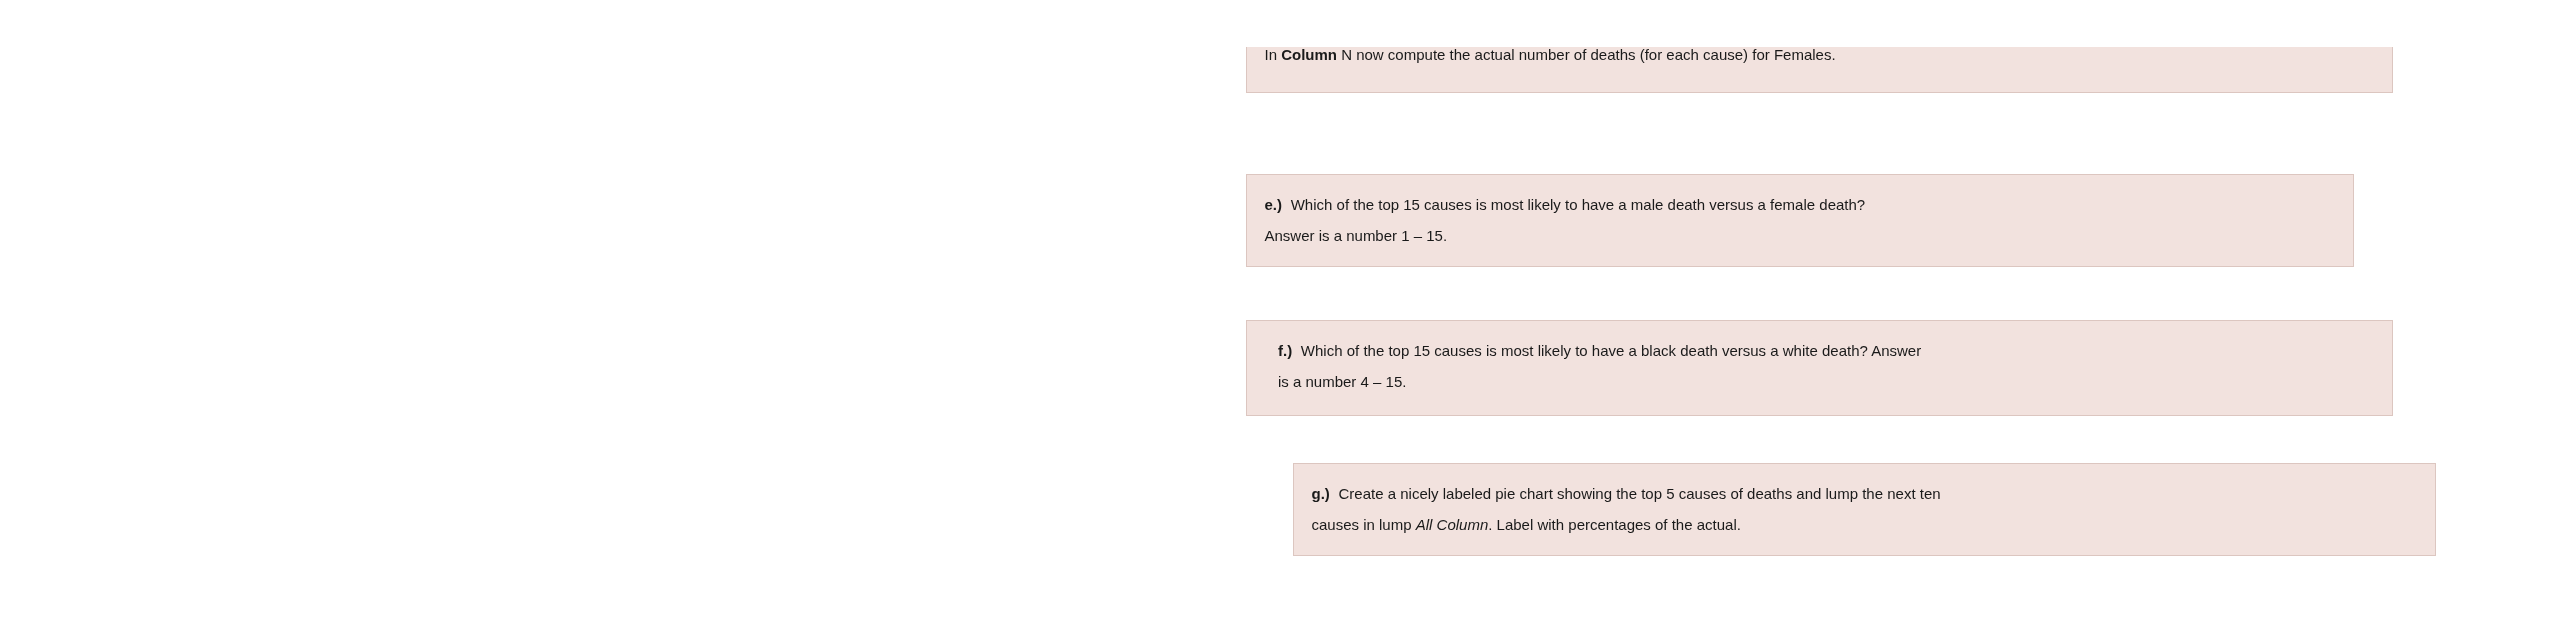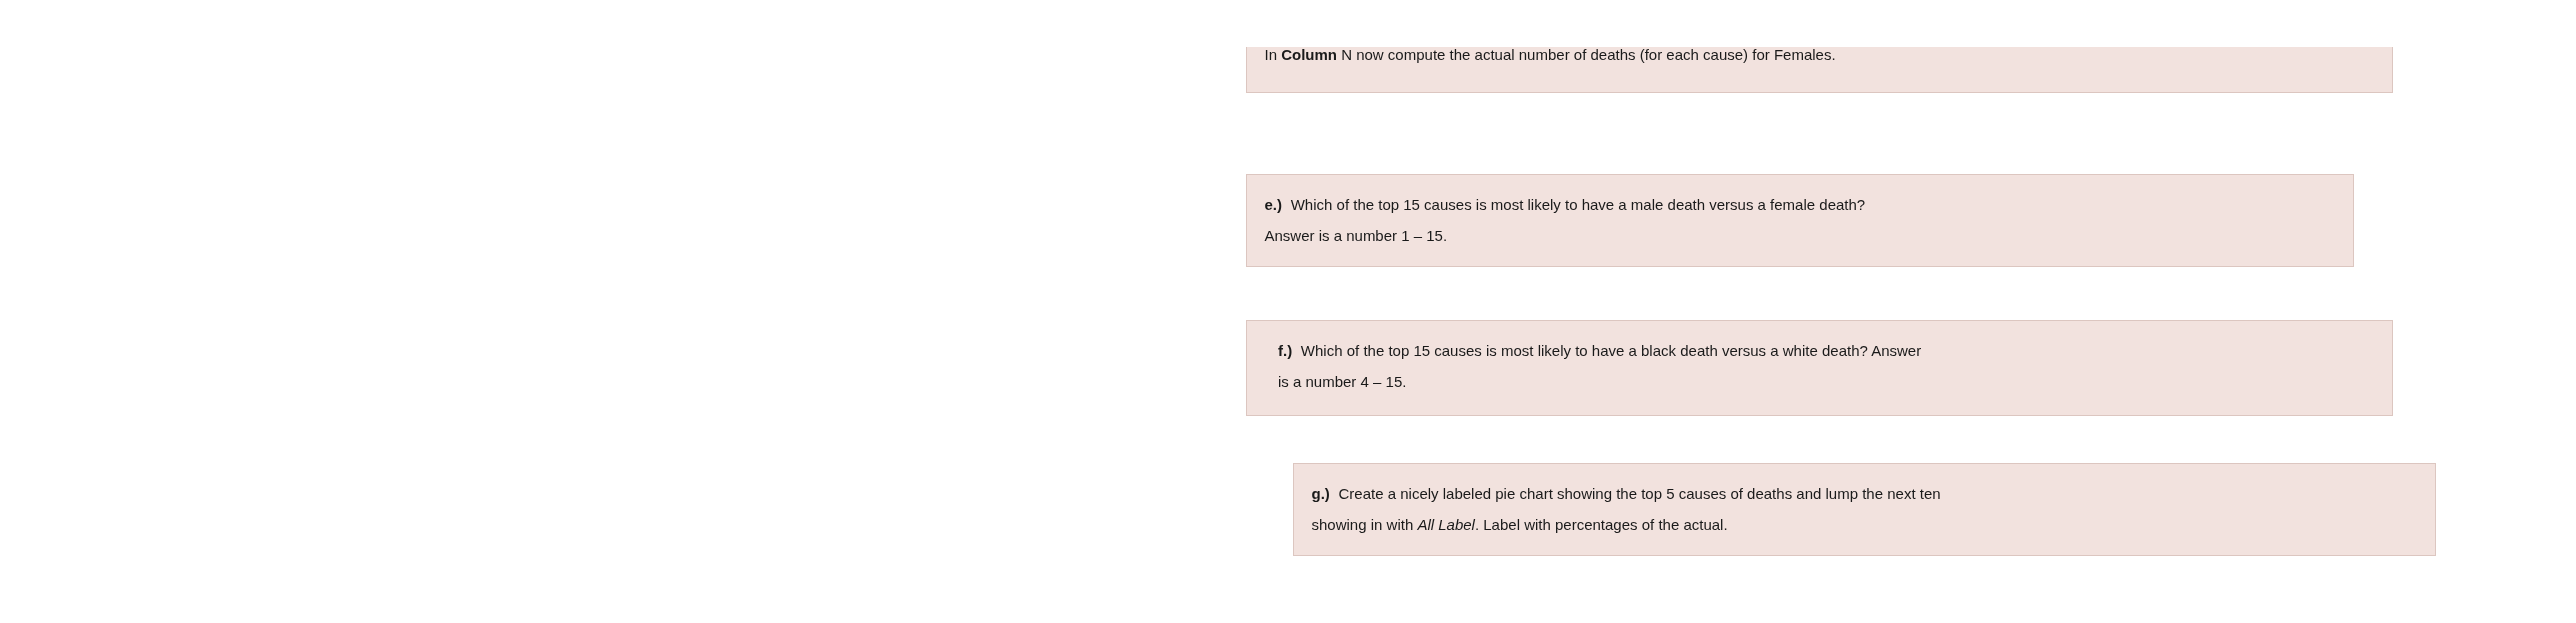--- a/index.html
+++ b/index.html
@@ -92,17 +92,17 @@
 
   <div class="question-block" id="block-e">
     <div class="question-text"><span class="lbl">e.)</span><span class="spacer-wide"></span><span>Which of the top 15 causes is most likely to have a male death versus a female death?</span><br><span>Answer is a number 1 – 15.</span></div>
   </div>
 
   <div class="question-block" id="block-f">
     <div class="question-text"><span class="lbl">f.)</span><span class="spacer-wide"></span><span>Which of the top 15 causes is most likely to have a black death versus a white death?  Answer</span><br><span>is a number 4 – 15.</span></div>
   </div>
 
   <div class="question-block" id="block-g">
-    <div class="question-text"><span class="lbl">g.)</span><span class="spacer-wide"></span><span>Create a nicely labeled pie chart showing the top 5 causes of deaths and lump the next ten</span><br><span>showing in with </span><span class="it">All Label</span><span>.  Label with percentages of the actual.</span></div>
+    <div class="question-text"><span class="lbl">g.)</span><span class="spacer-wide"></span><span>Create a nicely labeled pie chart showing the top 5 causes of deaths and lump the next ten</span><br><span>causes in lump </span><span class="it">All Column</span><span>.  Label with percentages of the actual.</span></div>
   </div>
 
 </div>
 
 
 </body></html>

